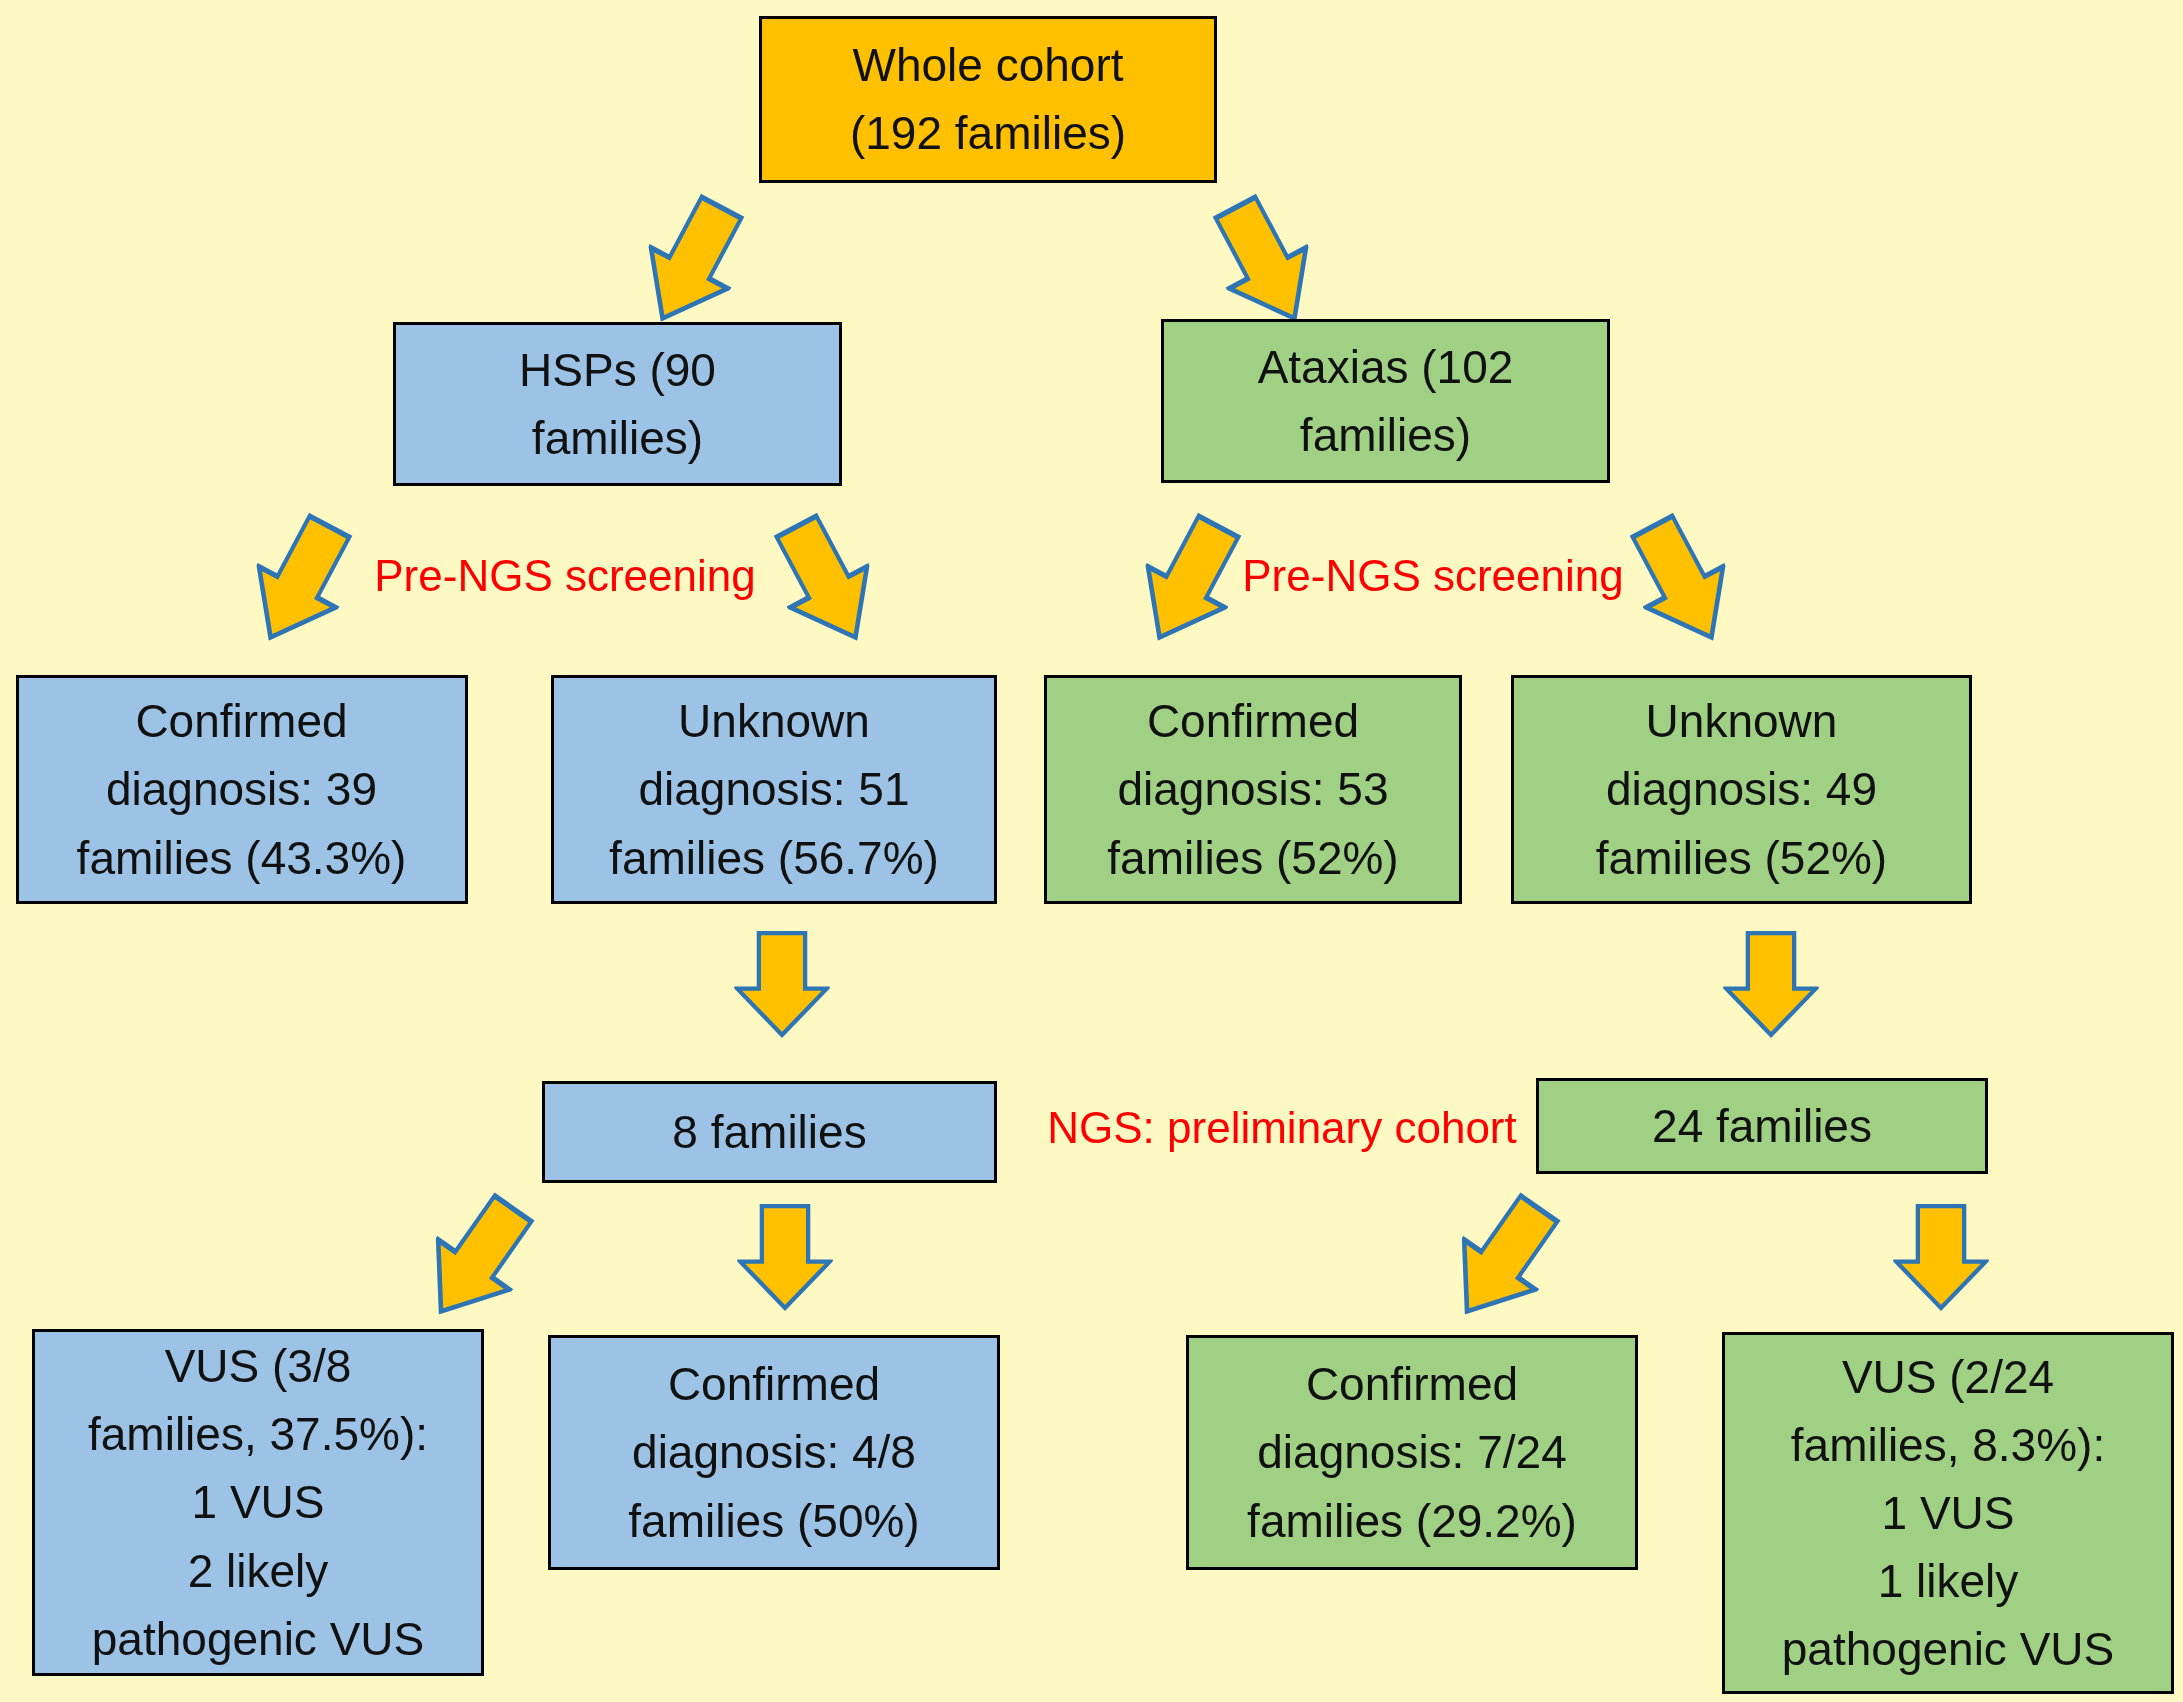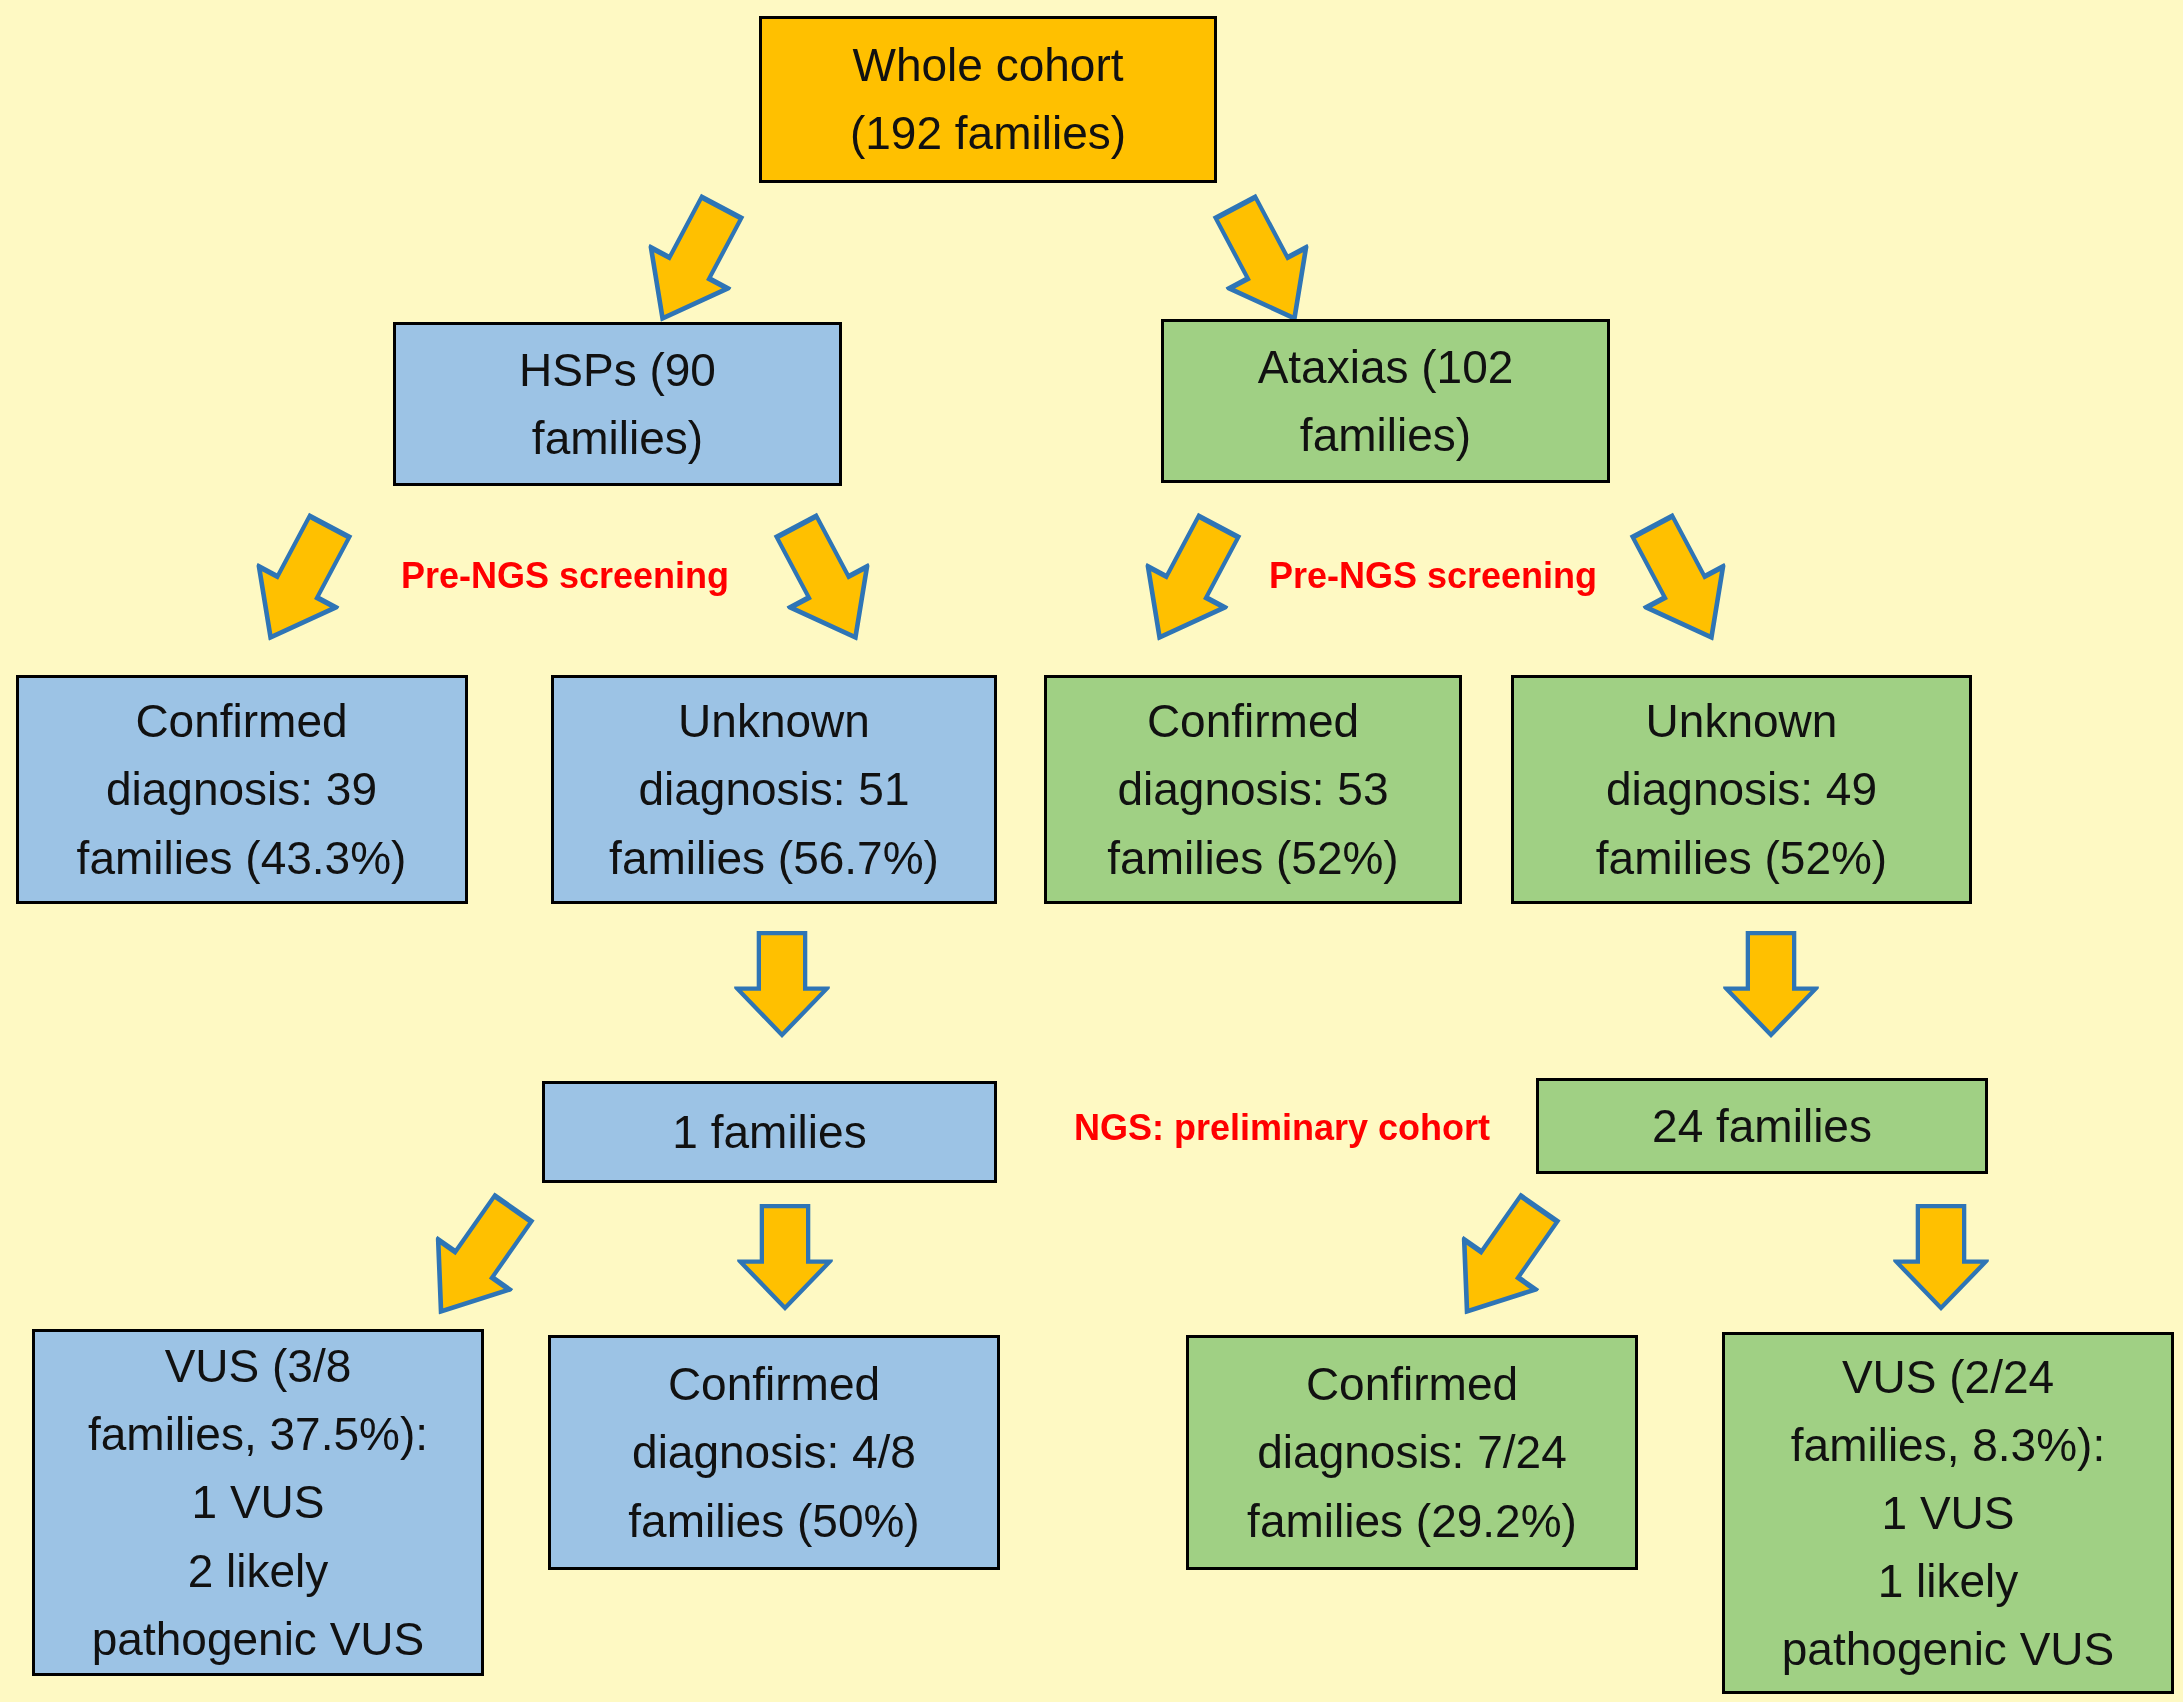--- a/index.html
+++ b/index.html
@@ -65,22 +65,22 @@
   #a-ngs8-vus        {left:477px; top:1260px;--rot:35deg;}
   #a-ngs8-confirmed  {left:785px;top:1257px;}
   #a-ngs24-confirmed {left:1503px;top:1260px;--rot:35deg;}
   #a-ngs24-vus       {left:1941px;top:1257px;}
 
   
   .stage-label{
     position:absolute;
     transform:translate(-50%,-50%);
     color:var(--stage-label-color,#FF0000);
-    font-weight:bold;
-    font-size:36px;
+    font-weight:normal;
+    font-size:44px;
     white-space:nowrap;
   }
   #l-pre-ngs-left {left:565px; top:576px;}
   #l-pre-ngs-right{left:1433px;top:576px;}
   #l-ngs-prelim   {left:1282px;top:1128px;}
 
   .defs-hidden{position:absolute;width:0;height:0;overflow:hidden;}
 </style>
 </head>
 <body>
@@ -155,21 +155,21 @@
     <svg viewBox="0 0 155 175" width="96" height="108">
         <use href="#block-arrow"></use>
       </svg>
   </div>
   <div class="arrow straight" id="a-unknown49-ngs">
     <svg viewBox="0 0 155 175" width="96" height="108">
         <use href="#block-arrow"></use>
       </svg>
   </div>
 
-  <div class="node blue" id="n-hsp-ngs">1 families</div>
+  <div class="node blue" id="n-hsp-ngs">8 families</div>
   <div class="stage-label" id="l-ngs-prelim">NGS: preliminary cohort</div>
   <div class="node green" id="n-ataxia-ngs">24 families</div>
 
   <div class="arrow tilted" id="a-ngs8-vus">
     <svg viewBox="0 0 150 215" width="93" height="133">
         <use href="#block-arrow"></use>
       </svg>
   </div>
   <div class="arrow straight" id="a-ngs8-confirmed">
     <svg viewBox="0 0 155 175" width="96" height="108">

